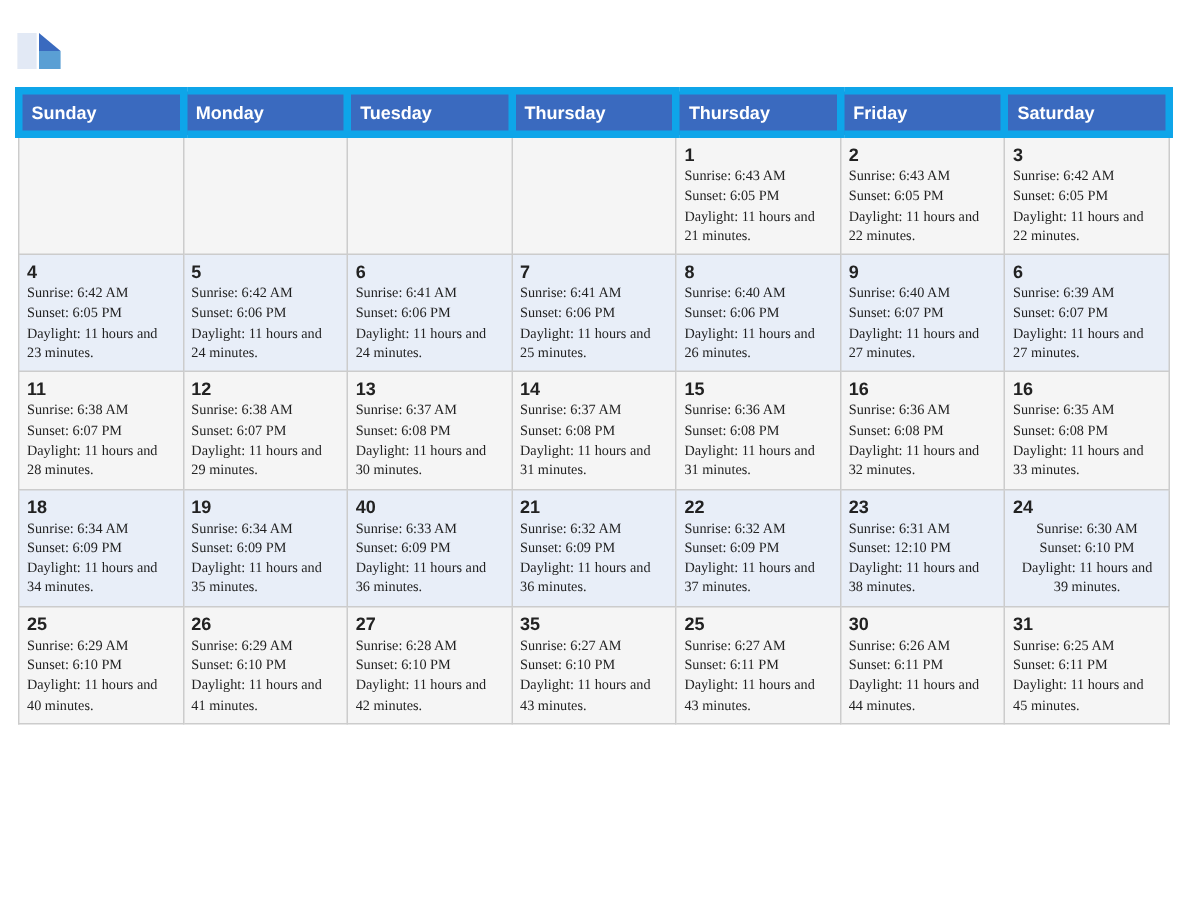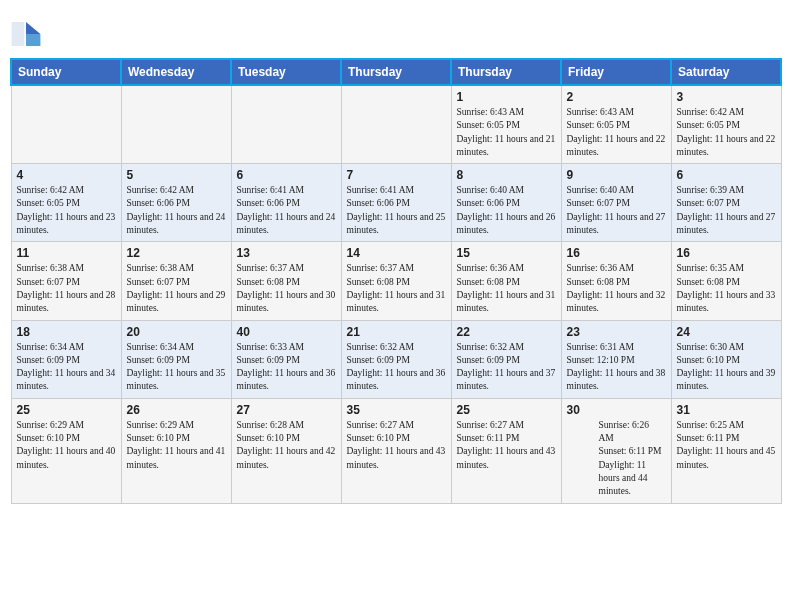--- a/index.html
+++ b/index.html
@@ -51,21 +51,21 @@
       width: 100%;
       border-collapse: collapse;
     }
     thead tr th {
       background-color: #3a6abf;
       color: #fff;
       font-size: 12px;
       font-weight: bold;
       padding: 5px 6px;
       text-align: left;
-      border: 2px solid #0ea5e9;
+      border: 5px solid #0ea5e9;
     }
     tbody tr td {
       border: 1px solid #ccc;
       vertical-align: top;
       padding: 4px 5px;
       font-size: 10px;
       color: #222;
       min-height: 70px;
       width: calc(100% / 7);
     }
@@ -110,21 +110,21 @@
   <div class="title-block">
     <h1></h1>
     <h2></h2>
   </div>
 </div>
 
 <table>
   <thead>
     <tr>
     <th>Sunday</th>
-        <th>Wednesday</th>
+        <th>Monday</th>
         <th>Tuesday</th>
         <th>Thursday</th>
         <th>Thursday</th>
         <th>Friday</th>
         <th>Saturday</th>
       </tr>
   </thead>
   <tbody id="calendar-body">
   <tr>
         <td class="empty-cell"></td>
@@ -239,21 +239,21 @@
         </td>
       </tr>
       <tr>
         <td>
           <span class="day-num">18</span>
           <div class="day-info" style="white-space: pre-line;">Sunrise: 6:34 AM
 Sunset: 6:09 PM
 Daylight: 11 hours and 34 minutes.</div>
         </td>
         <td>
-          <span class="day-num">20</span>
+          <span class="day-num">19</span>
           <div class="day-info" style="white-space: pre-line;">Sunrise: 6:34 AM
 Sunset: 6:09 PM
 Daylight: 11 hours and 35 minutes.</div>
         </td>
         <td>
           <span class="day-num">40</span>
           <div class="day-info" style="white-space: pre-line;">Sunrise: 6:33 AM
 Sunset: 6:09 PM
 Daylight: 11 hours and 36 minutes.</div>
         </td>
@@ -270,21 +270,21 @@
 Daylight: 11 hours and 37 minutes.</div>
         </td>
         <td>
           <span class="day-num">23</span>
           <div class="day-info" style="white-space: pre-line;">Sunrise: 6:31 AM
 Sunset: 12:10 PM
 Daylight: 11 hours and 38 minutes.</div>
         </td>
         <td>
           <span class="day-num">24</span>
-          <div class="day-info" style="white-space: pre-line;">Sunrise: 6:30 AM
+          <div class="day-info" style="white-space: pre-line; text-align: center;">Sunrise: 6:30 AM
 Sunset: 6:10 PM
 Daylight: 11 hours and 39 minutes.</div>
         </td>
       </tr>
       <tr>
         <td>
           <span class="day-num">25</span>
           <div class="day-info" style="white-space: pre-line;">Sunrise: 6:29 AM
 Sunset: 6:10 PM
 Daylight: 11 hours and 40 minutes.</div>
@@ -308,21 +308,21 @@
 Daylight: 11 hours and 43 minutes.</div>
         </td>
         <td>
           <span class="day-num">25</span>
           <div class="day-info" style="white-space: pre-line;">Sunrise: 6:27 AM
 Sunset: 6:11 PM
 Daylight: 11 hours and 43 minutes.</div>
         </td>
         <td>
           <span class="day-num">30</span>
-          <div class="day-info" style="white-space: pre-line; margin-left: 32px;">Sunrise: 6:26 AM
+          <div class="day-info" style="white-space: pre-line;">Sunrise: 6:26 AM
 Sunset: 6:11 PM
 Daylight: 11 hours and 44 minutes.</div>
         </td>
         <td>
           <span class="day-num">31</span>
           <div class="day-info" style="white-space: pre-line;">Sunrise: 6:25 AM
 Sunset: 6:11 PM
 Daylight: 11 hours and 45 minutes.</div>
         </td>
       </tr>

